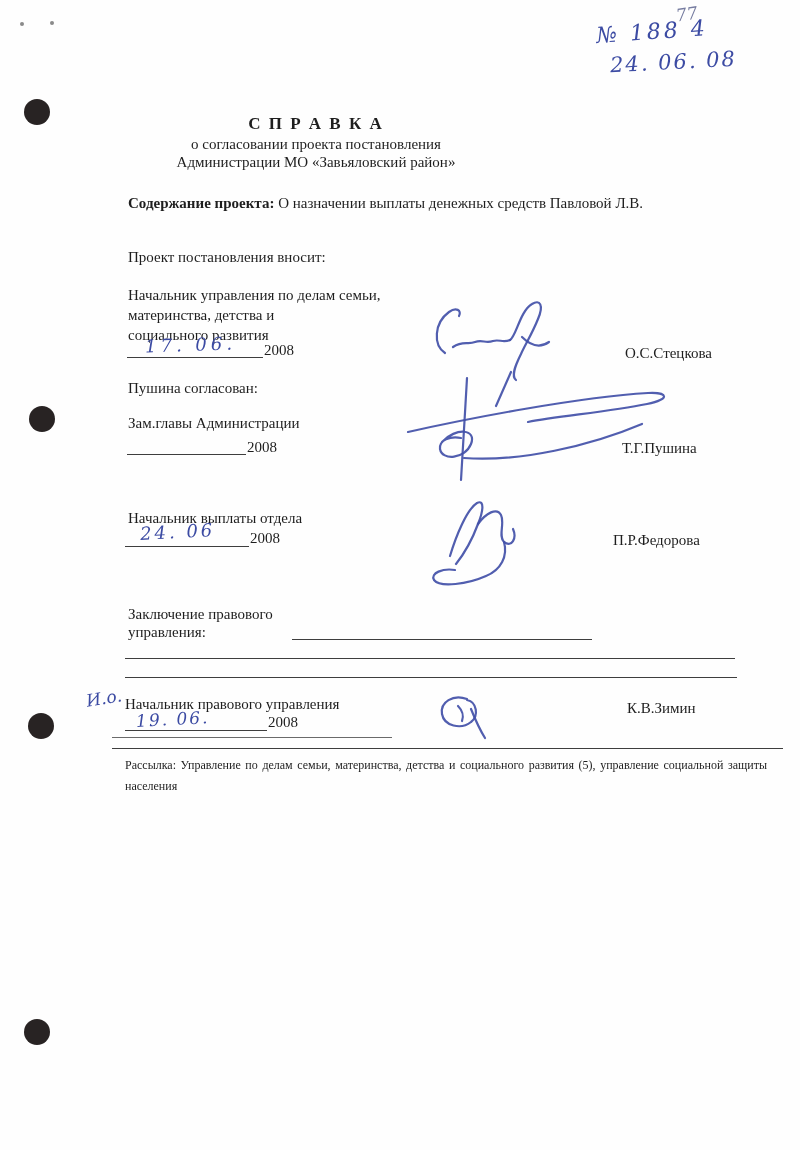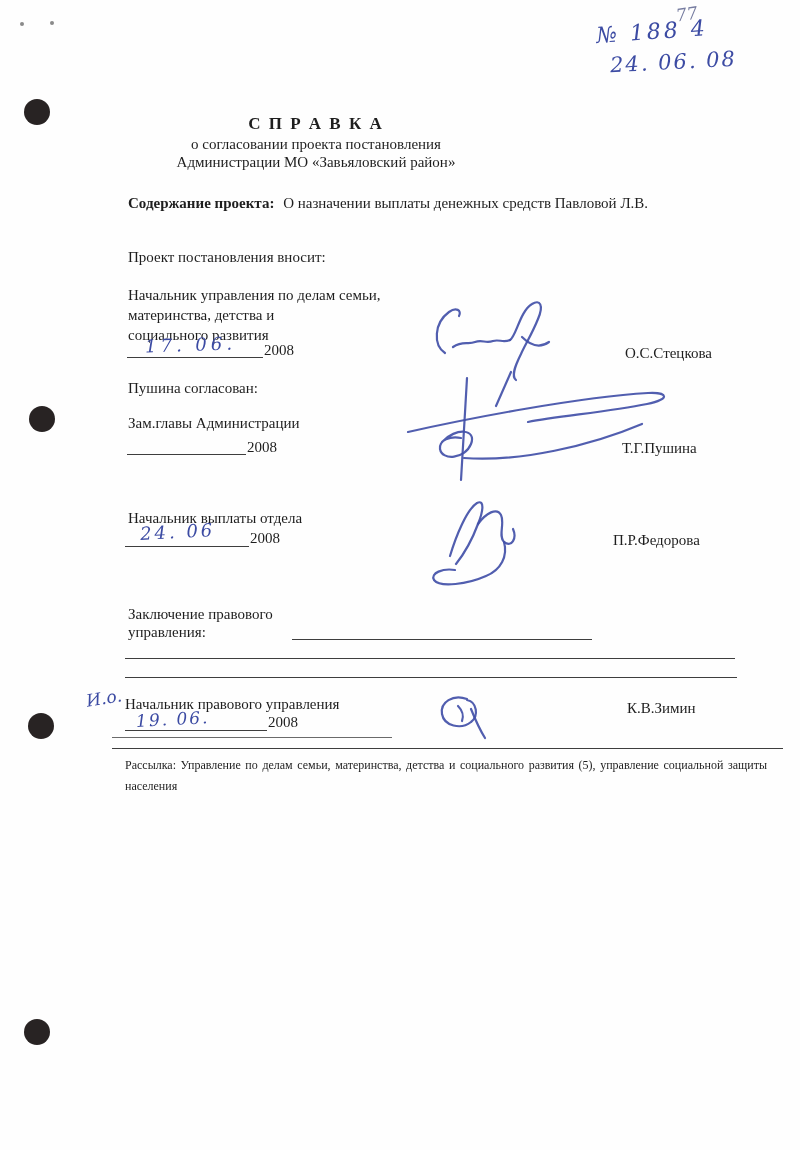--- a/index.html
+++ b/index.html
@@ -51,21 +51,21 @@
   <div class="abs hand" style="left:676px;top:4px;font-size:17px;transform:rotate(-9deg);color:#767ca0;">77</div>
   <div class="abs hand" style="left:596px;top:19px;font-size:22px;letter-spacing:3px;transform:rotate(-4deg);">№ 188 4</div>
   <div class="abs hand" style="left:610px;top:50px;font-size:21px;letter-spacing:2px;transform:rotate(-3deg);">24. 06. 08</div>
 
   <div class="abs center title" style="top:114px;">С П Р А В К А</div>
   <div class="abs center t16" style="top:134px;">о согласовании проекта постановления</div>
   <div class="abs center t16" style="top:152px;">Администрации МО «Завьяловский район»</div>
 
   <div class="abs t16" style="left:128px;top:193px;">
     <span class="b">Содержание проекта:</span>
-    <span style="margin-left:5px;">О назначении выплаты денежных средств Павловой Л.В.</span>
+    <span style="">О назначении выплаты денежных средств Павловой Л.В.</span>
   </div>
 
   <div class="abs t16" style="left:128px;top:247px;">Проект постановления вносит:</div>
 
   <div class="abs t16" style="left:128px;top:285px;">Начальник управления по делам семьи,</div>
   <div class="abs t16" style="left:128px;top:305px;">материнства, детства и</div>
   <div class="abs t16" style="left:128px;top:325px;">социального развития</div>
   <div class="rule" style="left:127px;top:357px;width:136px;"></div>
   <div class="abs hand" style="left:145px;top:334px;font-size:18px;letter-spacing:4px;transform:rotate(-2deg);">17. 06.</div>
   <div class="abs t16" style="left:264px;top:340px;">2008</div>

